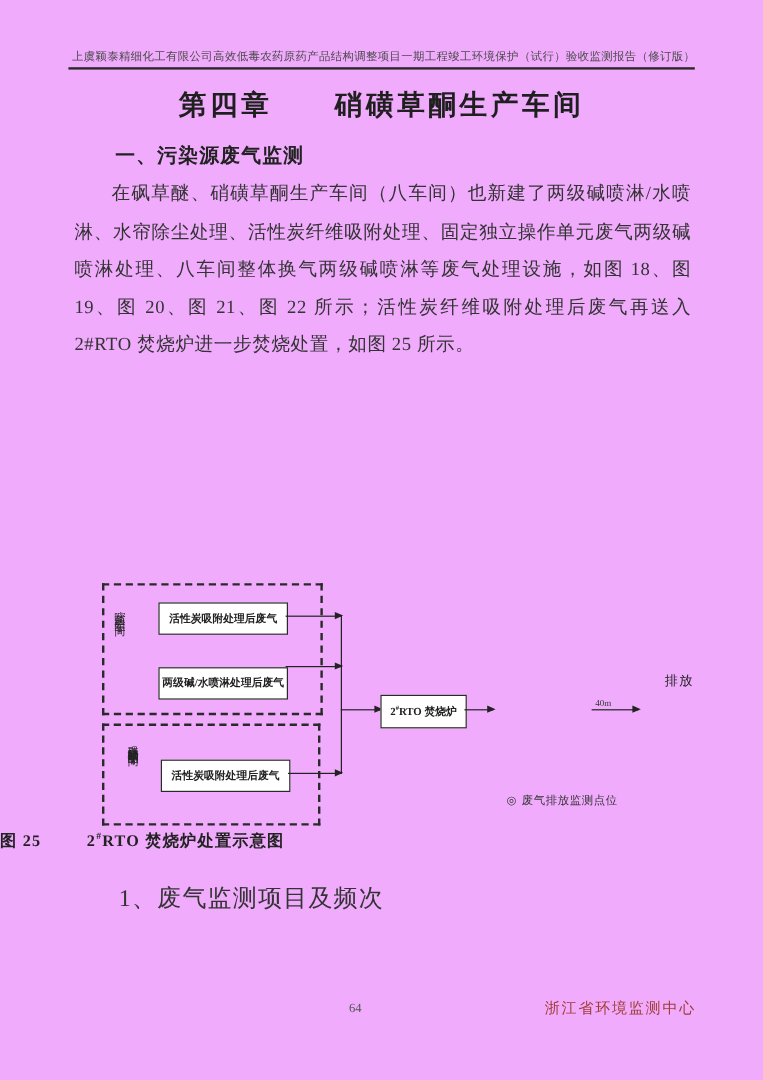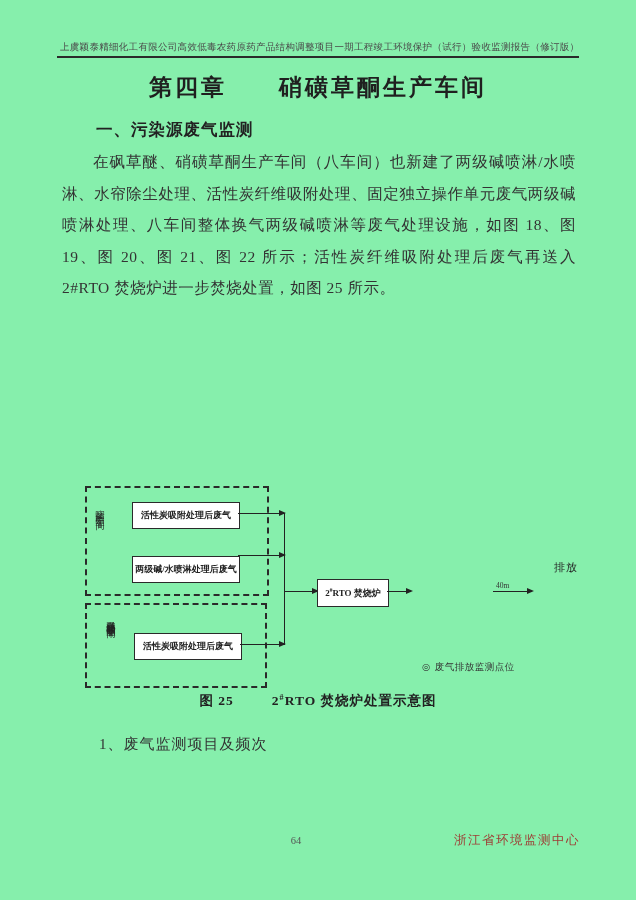--- a/index.html
+++ b/index.html
@@ -1,21 +1,21 @@
 <!DOCTYPE html>
 <html><head>
 <meta charset="utf-8">
 <style>
   html,body{margin:0;padding:0;}
   body{background:#e8e8e8;}
   .page{
     position:relative;
     width:636px;height:900px;
     margin:0 auto;
-    background:#86efac;
+    background:#f0abfc;
     overflow:hidden;
     font-family:"Liberation Serif","DejaVu Serif",serif;
     color:#2f2f2f;
   }
   
   .running-title{
     position:absolute;top:41px;left:60px;width:518px;
     font-size:9.5px;color:#4a4a4a;text-align:center;
     white-space:nowrap;overflow:hidden;letter-spacing:0.3px;
   }
@@ -61,28 +61,28 @@
   .arrow{position:absolute;height:0;border-top:1.5px solid #222;}
   .arrow::after{
     content:"";position:absolute;right:-2px;top:-4.2px;
     border-left:7px solid #222;border-top:3.2px solid transparent;border-bottom:3.2px solid transparent;
   }
   .stack-note{position:absolute;font-size:7.5px;color:#333;}
   .outlet-label{position:absolute;font-size:11px;color:#222;letter-spacing:1px;margin-left:32px;}
   .legend{position:absolute;font-size:9.5px;color:#333;letter-spacing:0.5px;}
   .legend .sym{margin-right:4px;}
   .caption{
-    position:absolute;top:692px;left:0;width:100%;text-align:center;
+    position:absolute;top:692px;left:0;width:100%;text-align:left;
     font-size:13.5px;font-weight:700;color:#222;letter-spacing:1px;
   }
   .caption .gap{display:inline-block;width:38px;}
   sup{font-size:0.6em;}
   .sub-heading{
     position:absolute;top:735px;left:99px;
-    font-size:15px;color:#333;letter-spacing:1px;
+    font-size:20px;color:#333;letter-spacing:1px;
   }
   .bodytext2{position:absolute;left:62px;top:757px;width:514px;}
   .bodytext2 p{
     margin:0;font-size:15.5px;line-height:30px;
     text-align:justify;text-indent:2em;color:#333;letter-spacing:0.5px;
   }
   .page-number{
     position:absolute;top:835px;left:0;width:100%;text-align:center;
     font-size:10.5px;color:#555;transform:translateX(-22px);
   }

